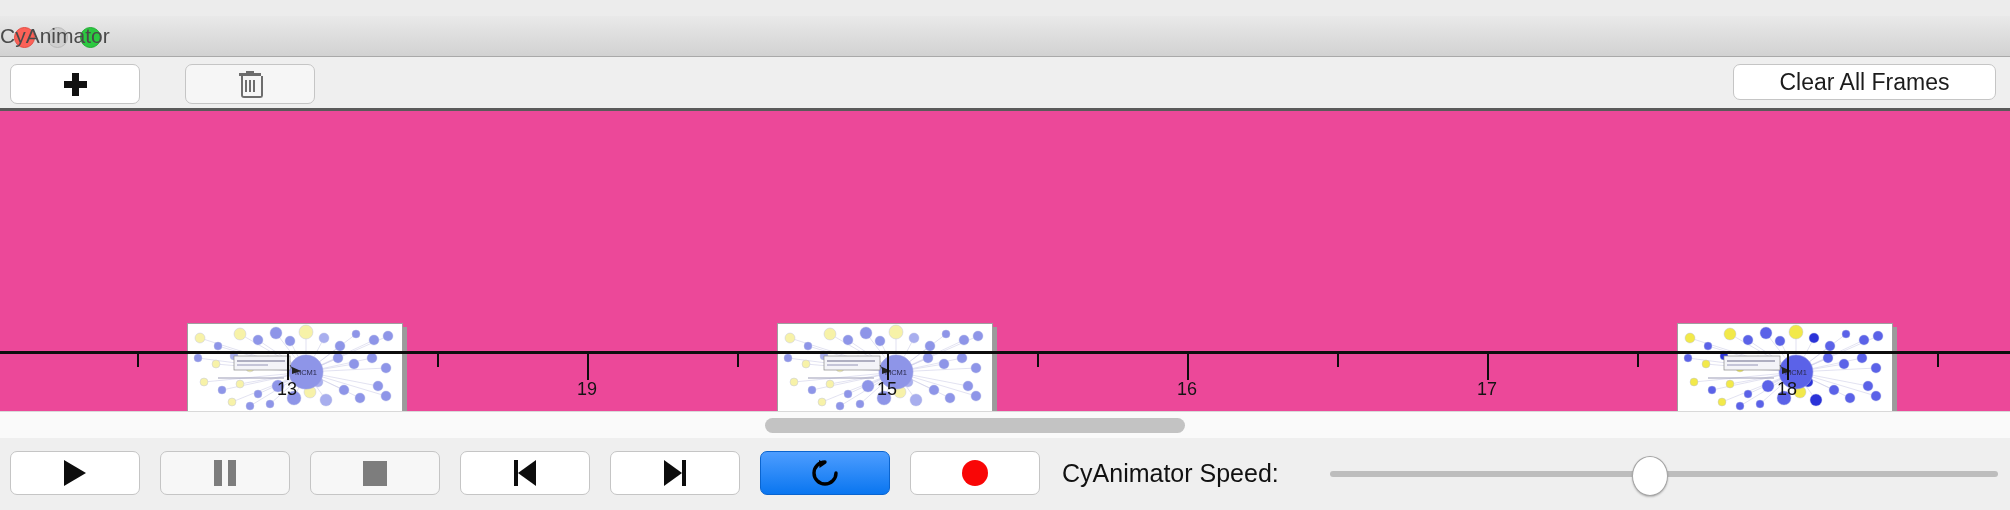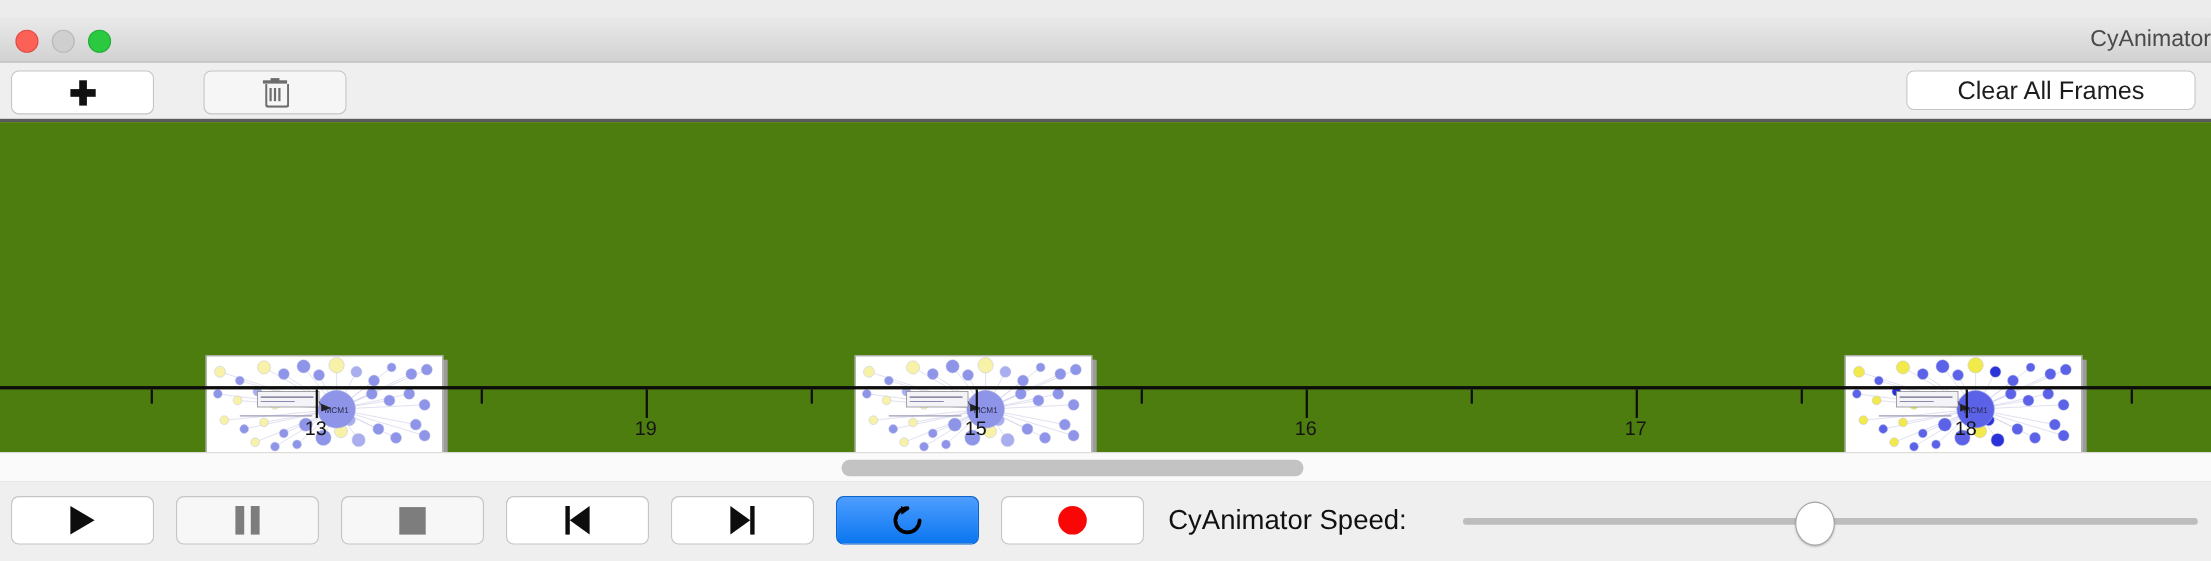--- a/index.html
+++ b/index.html
@@ -28,21 +28,21 @@
   
   .titlebar{position:absolute;left:0;top:16px;width:2010px;height:40px;
     background:linear-gradient(#e9e9e9,#d2d2d2);
     border-bottom:1px solid #a9a9a9;}
   .traffic{position:absolute;left:14px;top:11px;display:flex;gap:12px;}
   .tl{width:19px;height:19px;border-radius:50%;}
   .tl.red{background:#fc6157;border:1px solid #e24b42;}
   .tl.yellow{background:#cfcfcf;border:1px solid #b9b9b9;}
   .tl.green{background:#2bc940;border:1px solid #21ad33;}
   .title-text{position:absolute;left:0;top:0;width:2010px;height:40px;line-height:40px;
-    text-align:right;font-size:21px;color:#4a4a4a;}
+    text-align:left;font-size:21px;color:#4a4a4a;}
 
   
   .toolbar{position:absolute;left:0;top:57px;width:2010px;height:53px;background:#efefef;}
   .btn{position:absolute;box-sizing:border-box;border-radius:7px;
     border:1px solid #c5c5c5;background:#fff;
     display:flex;align-items:center;justify-content:center;
     font-size:21px;color:#1c1c1c;}
   .btn.flat{background:#f6f6f6;}
   #add-btn{left:10px;top:7px;width:130px;height:40px;}
   #del-btn{left:185px;top:7px;width:130px;height:40px;}
@@ -55,21 +55,21 @@
   .trash .lid{position:absolute;left:0;top:2px;width:22px;height:2.5px;background:#6d6d6d;}
   .trash .handle{position:absolute;left:7px;top:0;width:8px;height:2.5px;background:#6d6d6d;}
   .trash .can{position:absolute;left:2px;top:5px;width:18px;height:20px;
     border:2.5px solid #6d6d6d;border-top:none;border-radius:0 0 3px 3px;}
   .trash .bar{position:absolute;top:9px;width:2px;height:12px;background:#6d6d6d;}
   .trash .b1{left:6px;} .trash .b2{left:10px;} .trash .b3{left:14px;}
 
   .hr-dark{position:absolute;left:0;top:108px;width:2010px;height:3px;background:#5a5a5a;}
 
   
-  .timeline{position:absolute;left:0;top:111px;width:2010px;height:300px;background:#4d7c0f;
+  .timeline{position:absolute;left:0;top:111px;width:2010px;height:300px;background:#ec4899;
     overflow:hidden;}
   .frame{position:absolute;width:220px;height:98px;}
   .frame .shadow{position:absolute;left:4px;top:4px;width:216px;height:94px;background:#9b9b9b;}
   .frame .paper{position:absolute;left:0;top:0;width:214px;height:92px;background:#fff;
     border:1px solid #9f9f9f;overflow:hidden;}
   .frame .net{position:absolute;left:0;top:0;width:214px;height:92px;}
 
   .axis{position:absolute;left:0;top:240px;width:2010px;height:3px;background:#0d0d0d;}
   .tick{position:absolute;top:243px;width:2px;background:#0d0d0d;}
   .tick.major{height:26px;}

